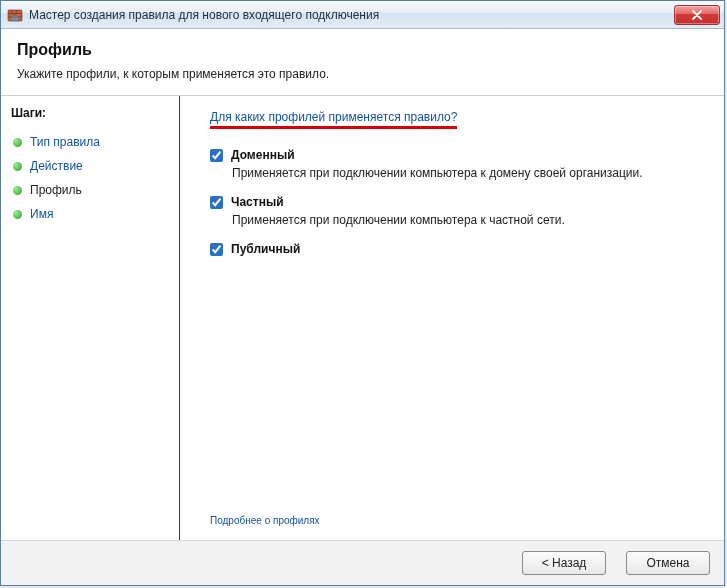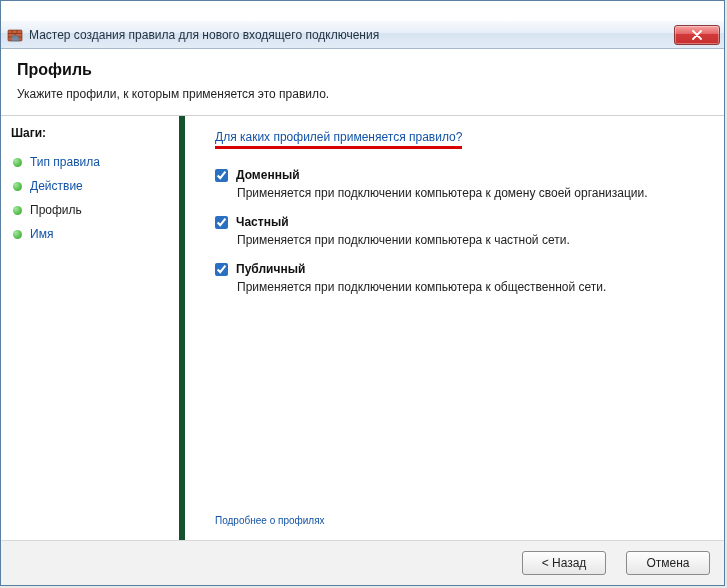--- a/index.html
+++ b/index.html
@@ -20,21 +20,20 @@
     flex-direction: column;
   }
   .titlebar {
     height: 28px;
     background: linear-gradient(to bottom, #f6f9fd 0%, #e7eef7 45%, #d7e3f0 46%, #e2ecf7 100%);
     border-bottom: 1px solid #a8b8c8;
     display: flex;
     align-items: center;
     padding: 0 4px 0 6px;
     box-sizing: border-box;
-    margin-top: 20px;
   }
   .titlebar .title-icon {
     width: 16px;
     height: 16px;
     margin-right: 6px;
   }
   .titlebar .title-text {
     flex: 1;
     color: #223344;
     font-size: 12px;
@@ -106,21 +105,21 @@
     flex: 0 0 auto;
   }
   .steps-list li.link span.txt {
     color: #1353a6;
   }
   .steps-list li.current span.txt {
     color: #222;
   }
   .content-pane {
     flex: 1;
-    border-left: 6px solid #14532d;
+    border-left: 1px solid #14532d;
     padding: 14px 16px 10px 30px;
     box-sizing: border-box;
     display: flex;
     flex-direction: column;
   }
   .question {
     color: #1353a6;
     font-size: 12px;
     display: inline-block;
     padding-bottom: 2px;
@@ -245,21 +244,20 @@
           <div class="check-desc">Применяется при подключении компьютера к домену своей организации.</div>
           <div class="check-row">
             <input type="checkbox" checked="" style="">
             <span class="check-label">Частный</span>
           </div>
           <div class="check-desc">Применяется при подключении компьютера к частной сети.</div>
           <div class="check-row">
             <input type="checkbox" checked="" style="">
             <span class="check-label">Публичный</span>
           </div>
-          <div class="check-desc">Применяется при подключении компьютера к общественной сети.</div>
         </div>
 
       <div class="spacer"></div>
       <a href="#" class="learn-more">Подробнее о профилях</a>
     </div>
 
   </div>
 
   <div class="footer">
     <button class="btn">&lt; Назад</button>

